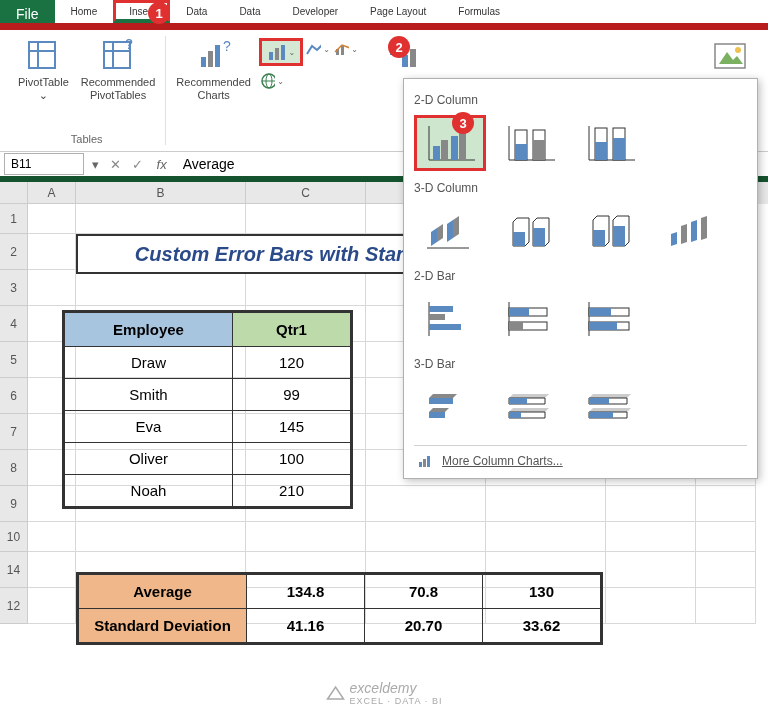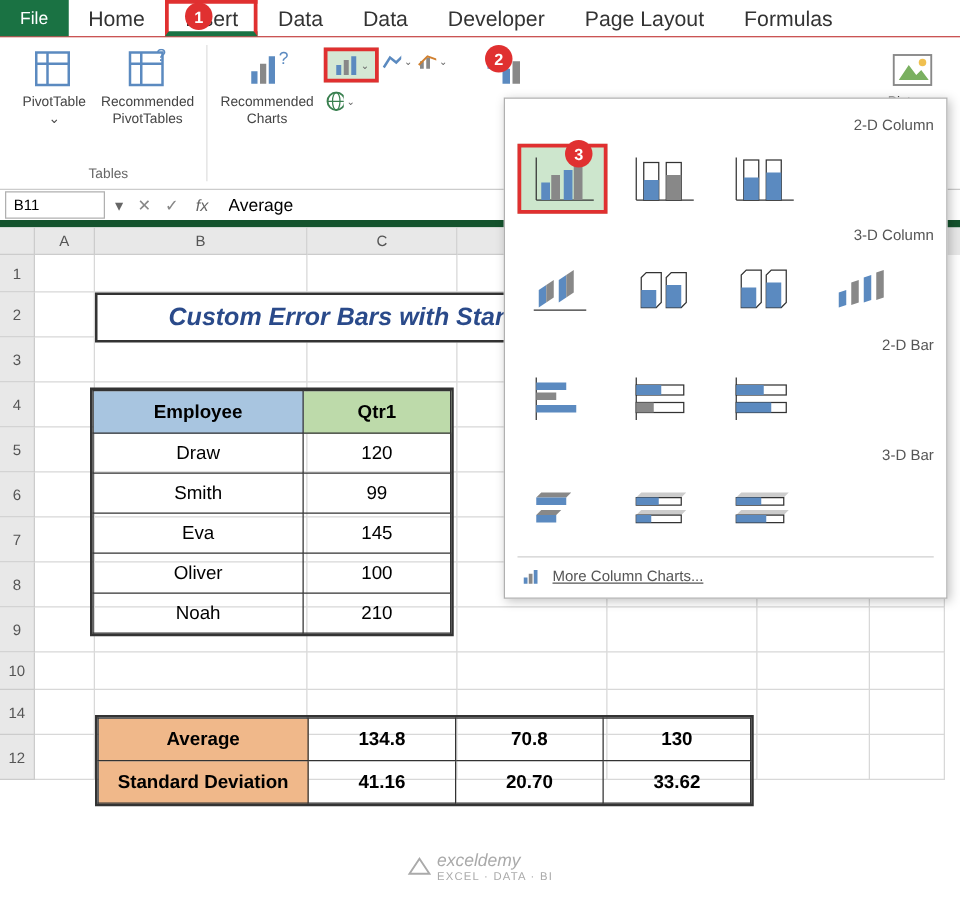--- a/index.html
+++ b/index.html
@@ -1,21 +1,21 @@
 <!DOCTYPE html>
 <html><head>
 <meta charset="utf-8">
 <style>
 * { box-sizing: border-box; margin: 0; padding: 0; }
 body { font-family: 'Segoe UI', Arial, sans-serif; font-size: 13px; background: #fff; width: 768px; height: 718px; overflow: hidden; position: relative; }
 
 
-.tabs { display: flex; height: 30px; background: #fff; border-bottom: 1px solid #b91c1c; }
+.tabs { display: flex; height: 30px; background: #fff; border-bottom: 7px solid #b91c1c; }
 .file-tab { background: #1a7243; color: #fff; padding: 6px 16px; font-size: 14px; }
-.tab { padding: 6px 16px; font-size: 17px; color: #333; cursor: pointer; position: relative; }
+.tab { padding: 6px 16px; font-size: 10px; color: #333; cursor: pointer; position: relative; }
 .tab.active { border: 3px solid #e03030; border-bottom: 4px solid #1a7243; padding: 3px 13px 2px; }
 
 
 .ribbon { display: flex; padding: 6px 8px; background: #fff; border-bottom: 1px solid #ccc; height: 122px; }
 .rgroup { display: flex; flex-direction: column; align-items: center; padding: 0 6px; border-right: 1px solid #e0e0e0; }
 .rgroup:last-child { border-right: none; }
 .rgroup-items { display: flex; gap: 4px; flex: 1; }
 .ritem { display: flex; flex-direction: column; align-items: center; justify-content: flex-start; padding: 2px 4px; cursor: pointer; }
 .ritem-icon { width: 36px; height: 36px; display: flex; align-items: center; justify-content: center; }
 .ritem-label { font-size: 11px; text-align: center; line-height: 1.2; margin-top: 2px; color: #444; }
@@ -52,40 +52,40 @@
 .rowh { width: 28px; border-right: 1px solid #ccc; border-bottom: 1px solid #ccc; background: #e8e8e8; text-align: center; line-height: 36px; color: #555; font-size: 12px; }
 .row.h1 .rowh { line-height: 30px; }
 .cell { border-right: 1px solid #d8d8d8; border-bottom: 1px solid #d8d8d8; padding: 0 6px; display: flex; align-items: center; }
 .cell.A { width: 48px; } .cell.B { width: 170px; } .cell.C { width: 120px; }
 .cell.D { width: 120px; } .cell.E { width: 120px; } .cell.F { width: 90px; } .cell.G { width: 60px; }
 
 
 .title-cell { position: absolute; left: 76px; top: 52px; width: 530px; height: 40px; background: #fff; border: 2px solid #333; font-size: 20px; font-weight: bold; font-style: italic; color: #2a4a8a; display: flex; align-items: center; justify-content: center; }
 
 
-.data-table { position: absolute; left: 72px; top: 128px; border: 2px solid #333; }
+.data-table { position: absolute; left: 62px; top: 128px; border: 2px solid #333; }
 .data-table table { border-collapse: collapse; }
 .data-table th, .data-table td { border: 1px solid #333; text-align: center; font-size: 15px; }
 .data-table th { padding: 8px 12px; font-weight: bold; }
 .data-table td { padding: 7px 12px; }
 .th-emp { background: #a8c5e0; width: 168px; }
 .th-q { background: #bddaaa; width: 118px; }
 .td-emp { width: 168px; }
 .td-q { width: 118px; }
 
 
 .stats-table { position: absolute; left: 76px; top: 390px; border: 2px solid #333; }
 .stats-table table { border-collapse: collapse; }
 .stats-table th, .stats-table td { border: 1px solid #333; text-align: center; font-size: 15px; padding: 8px 10px; font-weight: bold; }
 .stats-table th { background: #f0b88a; font-weight: bold; width: 168px; }
 .stats-table td { width: 118px; }
 
 
 .chart-dropdown { position: absolute; right: 10px; top: 78px; width: 355px; background: #fff; border: 1px solid #b0b0b0; box-shadow: 2px 2px 8px rgba(0,0,0,0.25); padding: 8px 10px 4px; z-index: 50; }
-.dd-section-label { font-size: 12px; color: #555; margin: 6px 0 8px; text-align: right; }
+.dd-section-label { font-size: 12px; color: #555; margin: 6px 0 8px; }
 .dd-row { display: flex; gap: 8px; margin-bottom: 10px; }
 .dd-opt { width: 72px; height: 56px; border: 1px solid transparent; display: flex; align-items: center; justify-content: center; cursor: pointer; }
 .dd-opt.hl { border: 3px solid #e03030; background: #cde6cd; }
 .dd-more { border-top: 1px solid #d0d0d0; padding: 8px 4px 6px; display: flex; align-items: center; gap: 8px; color: #555; font-size: 12px; text-decoration: underline; cursor: pointer; }
 
 
 .badge { position: absolute; width: 22px; height: 22px; border-radius: 50%; background: #e03030; color: #fff; font-weight: bold; font-size: 13px; display: flex; align-items: center; justify-content: center; z-index: 100; }
 
 
 .watermark { position: absolute; bottom: 12px; left: 50%; transform: translateX(-50%); color: #aaa; font-size: 14px; font-style: italic; z-index: 5; display: flex; align-items: center; gap: 4px; }

